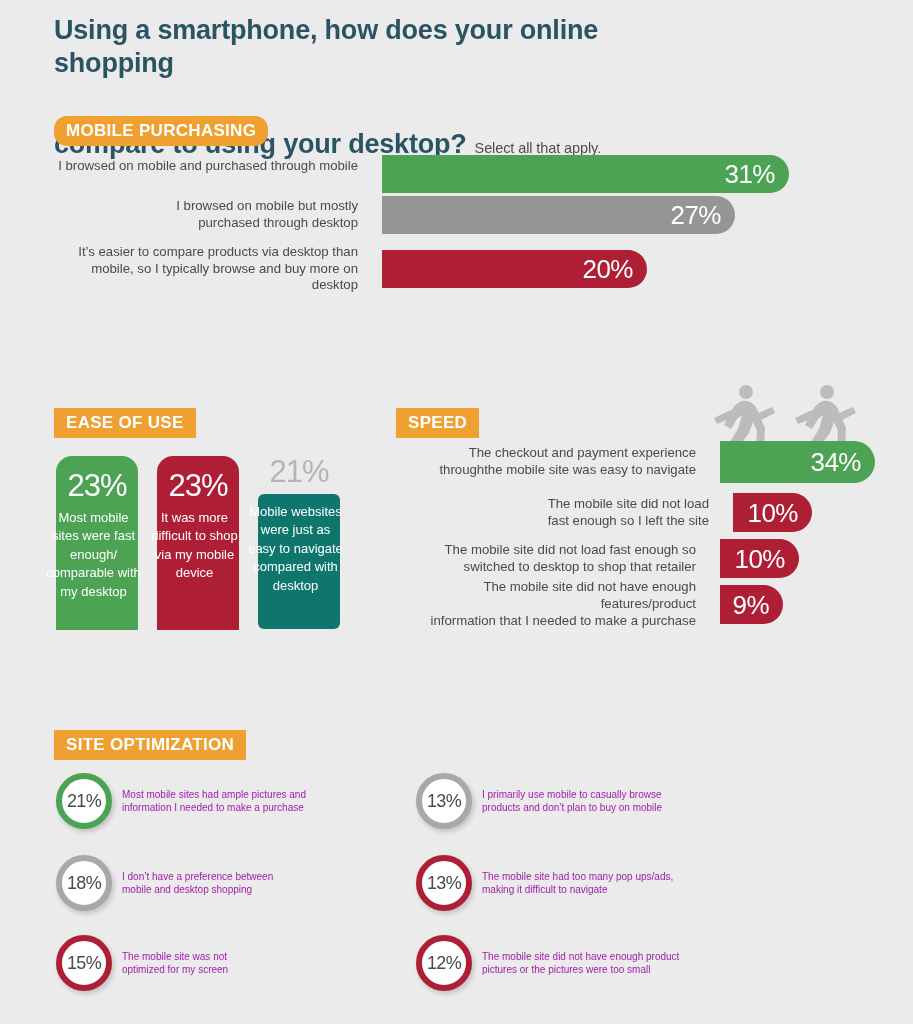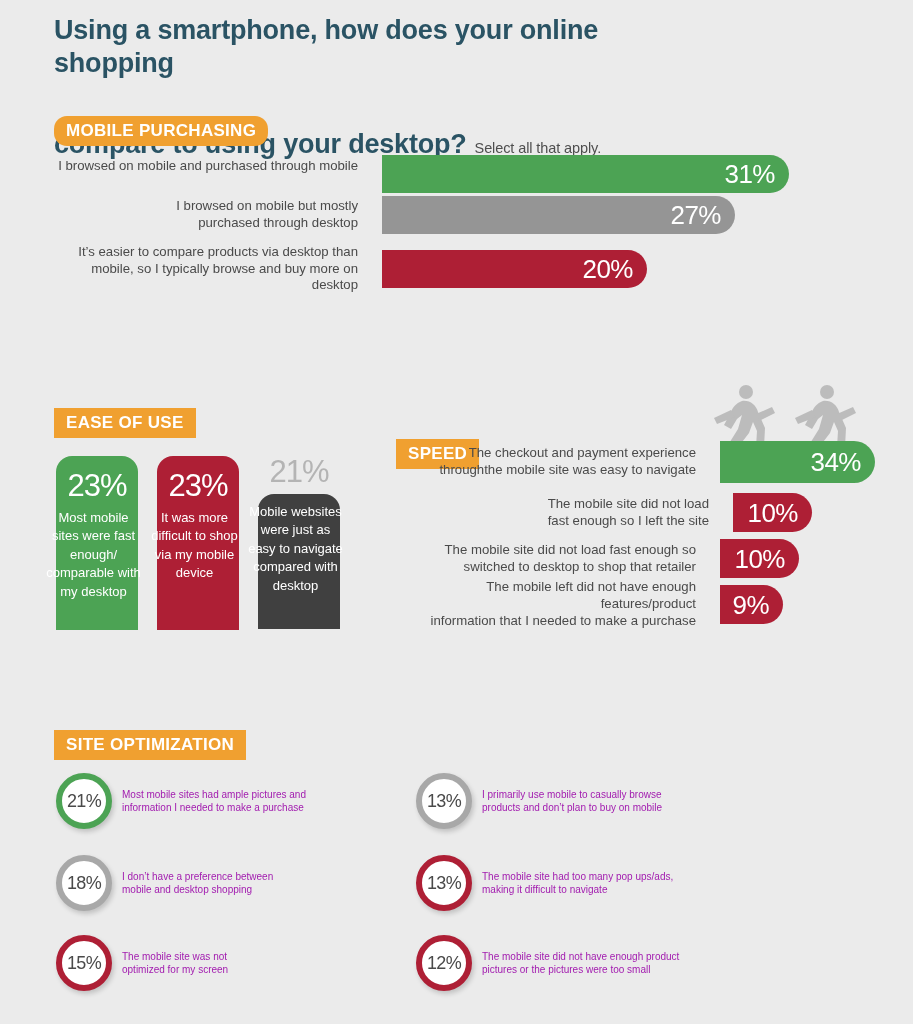--- a/index.html
+++ b/index.html
@@ -104,21 +104,21 @@
   .eou-block {
     width: 82px;
     border-radius: 16px 16px 0 0;
     box-sizing: border-box;
     display: flex;
     flex-direction: column;
     align-items: center;
   }
   .eou-block.green { background: #4ca354; }
   .eou-block.red   { background: #ae1f35; }
-  .eou-block.gray  { background: #404040; }
+  .eou-block.gray  { background: #0f766e; border-radius: 6px; }
   .eou-pct {
     font-size: 31px;
     line-height: 1;
     letter-spacing: -1px;
     padding-top: 14px;
     padding-bottom: 8px;
     color: #ffffff;
   }
   .eou-pct.outside {
     color: #b4b4b4;
@@ -235,21 +235,21 @@
     </div>
   </div>
 
   <div class="eou-col" style="left:258px; top:456px;">
     <div class="eou-pct outside">21%</div>
     <div class="eou-block gray" style="height:135px;">
       <div class="eou-text" style="padding-top:9px;">Mobile websites were just as easy to navigate compared with desktop</div>
     </div>
   </div>
 
-  <div class="badge" style="left:396px; top:408px;margin-top:31px;">SPEED</div>
+  <div class="badge" style="left:396px; top:408px;">SPEED</div>
 
   <div class="runners">
     <svg width="170" height="70" viewBox="0 0 170 70">
       <g fill="#bcbcbc">
         <circle cx="46" cy="8" r="7"></circle>
         <path d="M42 17 C36 19 32 24 30 30 L24 41 L31 45 L37 35 L42 31 L38 45 L28 61 L36 66 L49 49 L53 38 L57 47 L56 63 L64 63 L65 44 L58 28 C56 21 50 16 42 17 Z"></path>
         <path d="M31 26 L14 34 L17 40 L35 33 Z"></path>
         <path d="M56 30 L72 23 L75 29 L59 37 Z"></path>
       </g>
       <g fill="#bcbcbc" transform="translate(81,0)">
@@ -286,21 +286,21 @@
       <div>The mobile site did not load fast enough so</div>
       <div>switched to desktop to shop that retailer</div>
     </div>
     <div class="bar red" style="width:79px;">
       <span class="pct">10%</span>
     </div>
   </div>
 
   <div class="barrow" style="left:396px; top:585px; height:39px;">
     <div class="barlabel" style="width:300px;">
-      <div>The mobile left did not have enough features/product</div>
+      <div>The mobile site did not have enough features/product</div>
       <div>information that I needed to make a purchase</div>
     </div>
     <div class="bar red" style="width:63px;">
       <span class="pct">9%</span>
     </div>
   </div>
 
   <div class="badge" style="left:54px; top:730px;">SITE OPTIMIZATION</div>
 
   <div class="circ-item" style="left:56px; top:773px;">

